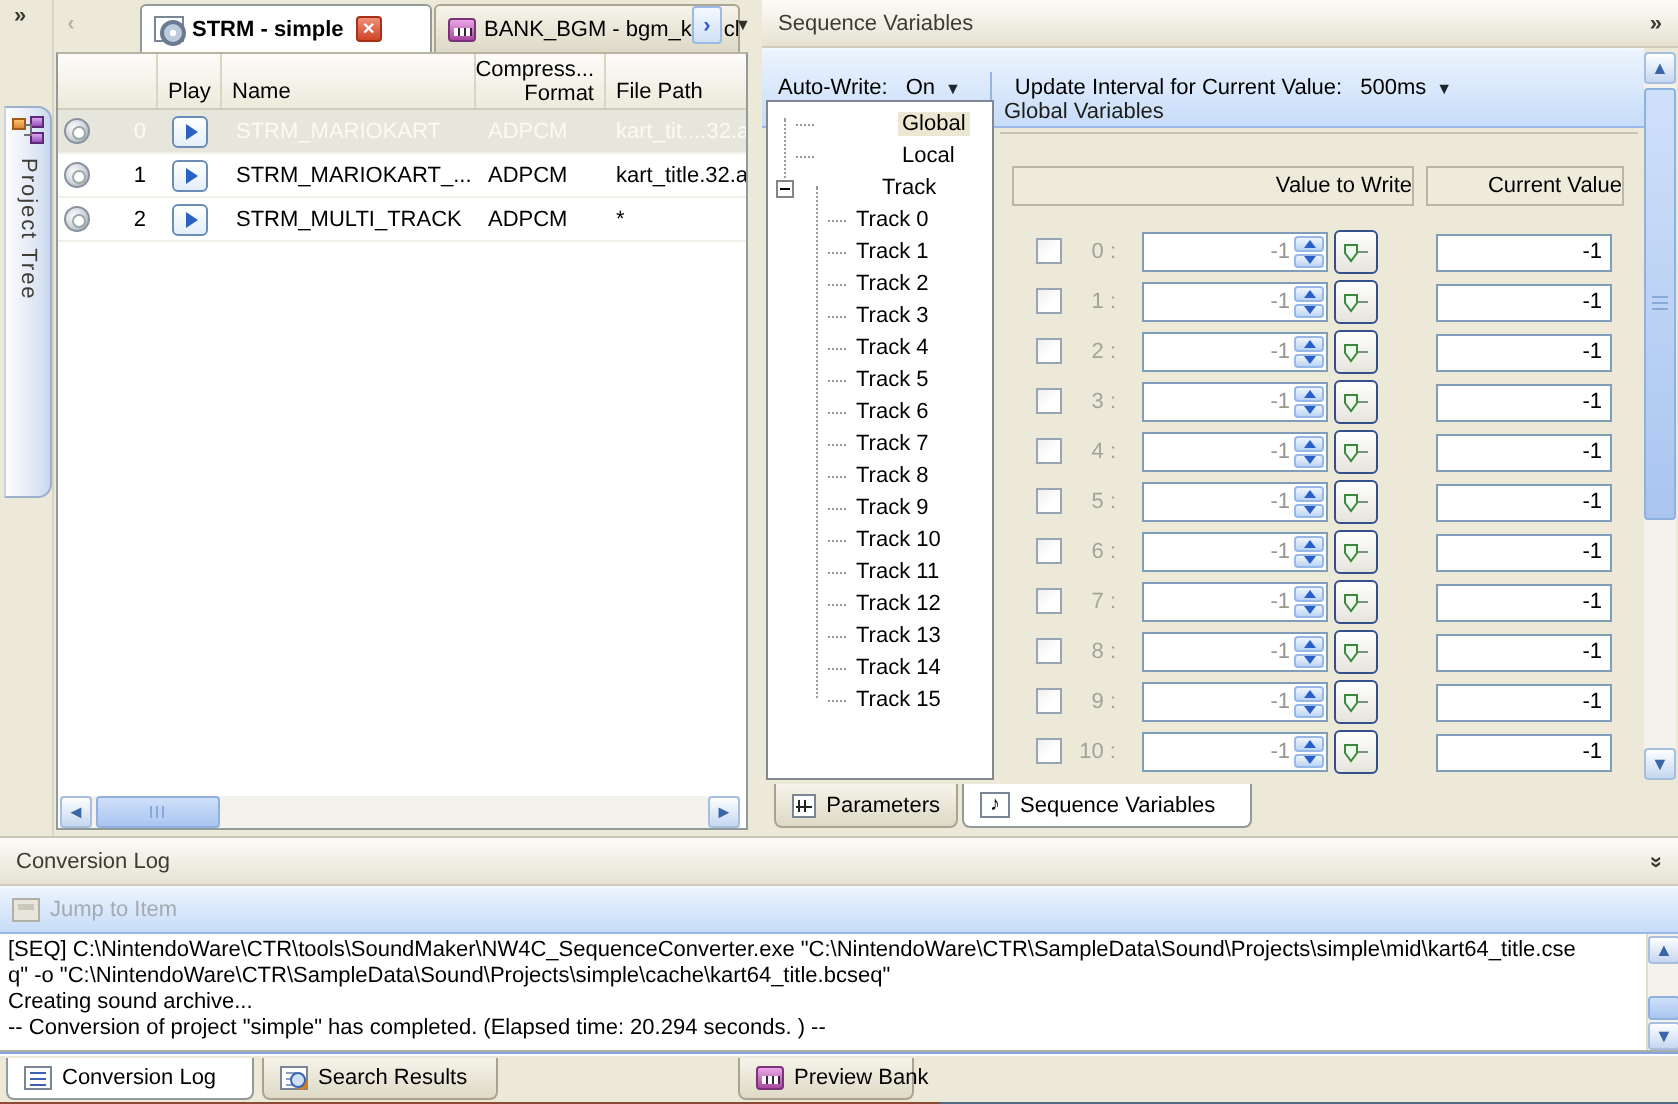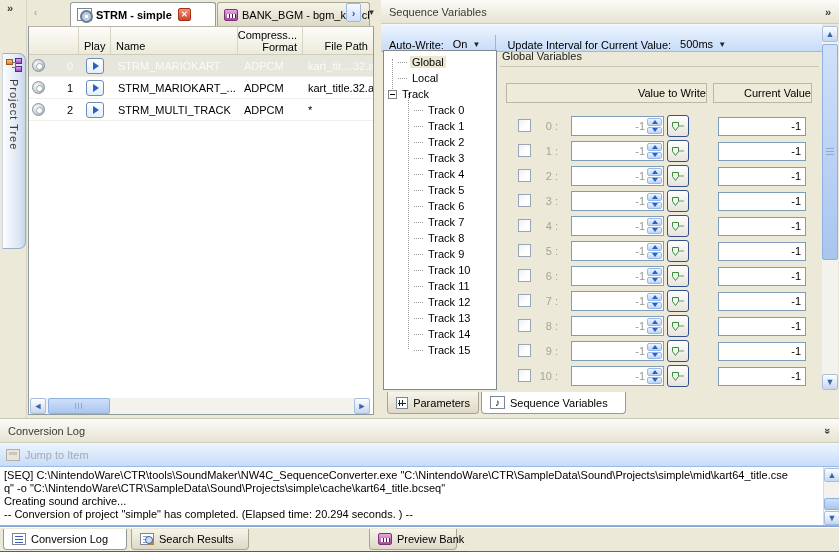--- a/index.html
+++ b/index.html
@@ -69,29 +69,29 @@
   #hscroll .sb-btn { width:16px; height:16px; line-height:14px; font-size:9px; }
   #hscroll .sb-thumb { width:62px; height:16px; margin-left:2px; }
   #hscroll .track { flex:1; }
 
   
   #right-panel { position:absolute; left:381px; top:0; width:458px; height:418px; }
   .panel-title { position:absolute; left:0; top:0; right:0; height:24px; background:linear-gradient(#fcfbf7,#e6e3d2); border-bottom:1px solid #cfccba;
      display:flex; align-items:center; padding:0 8px; color:#3c3c34; }
   .panel-title .sp { flex:1; }
   .chevron { font-weight:bold; color:#3a3a34; cursor:pointer; }
-  #sv-toolbar { position:absolute; left:0; top:24px; right:17px; height:28px; background:linear-gradient(#ecf4fe,#c7dcf8); border-top:1px solid #f2f8ff;
-     border-bottom:1px solid #9ab8e8; display:flex; align-items:flex-end; padding:0 8px; gap:5px; }
+  #sv-toolbar { position:absolute; left:0; top:24px; right:17px; height:40px; background:linear-gradient(#ecf4fe,#c7dcf8); border-top:1px solid #f2f8ff;
+     border-bottom:1px solid #9ab8e8; display:flex; align-items:center; padding:0 8px; gap:5px; }
   .tb-sep { width:1px; height:16px; background:#98b5e2; margin:0 6px; }
   .dd { display:flex; align-items:center; gap:5px; padding:1px 4px; cursor:pointer; }
   .dd .arr { font-size:8px; color:#20242c; }
   #sv-tree { position:absolute; left:2px; top:50px; width:114px; height:340px; background:#fff; border:1px solid #828790; overflow:hidden; padding-top:3px; }
   .tree-row { display:flex; align-items:center; height:16px; white-space:nowrap; cursor:pointer; }
   .tree-row .dot { width:9px; height:0; border-top:1px dotted #9a9a9a; margin:0 3px 0 0; }
-  .tree-row.root { padding-left:14px; }
+  .tree-row.root { padding-left:14px;gap:39px; }
   .tree-row.child { padding-left:30px; }
   .tree-row .lbl { padding:0 2px; }
   .tree-row.selected .lbl { background:#ebe7d2; }
   .expander { width:9px; height:9px; border:1px solid #848484; background:#fff; position:relative; margin-right:3px; flex:0 0 auto; }
   .expander::before { content:''; position:absolute; left:1px; right:1px; top:3px; height:1px; background:#000; }
   #tree-guide1 { position:absolute; left:8px; top:8px; height:36px; border-left:1px dotted #9a9a9a; }
   #tree-guide2 { position:absolute; left:24px; top:42px; height:256px; border-left:1px dotted #9a9a9a; }
 
   #gv-title { position:absolute; left:119px; top:50px; width:319px; height:17px; border-bottom:1px solid #c8c5b2; color:#1c1c18; padding-left:2px; }
   .gv-colhdr { position:absolute; top:83px; height:20px; border:1px solid #bab7a4; background:#eeebdb; text-align:right; line-height:18px; }
@@ -212,21 +212,21 @@
       <div class="hc h-play">
           <span>Play</span>
         </div>
       <div class="hc h-name">
           <span>Name</span>
         </div>
       <div class="hc h-fmt">
         <span>Compress...</span>
           <span>Format</span>
       </div>
-      <div class="hc h-path" style="border-right:none;justify-content:flex-end;">
+      <div class="hc h-path" style="border-right:none;">
           <span>File Path</span>
         </div>
     </div>
     <div id="strm-rows">
         <div class="trow sel">
     <div class="c-icon">
       <span class="cd"></span>
       <span class="idx">0</span>
     </div>
     <div class="c-play">

